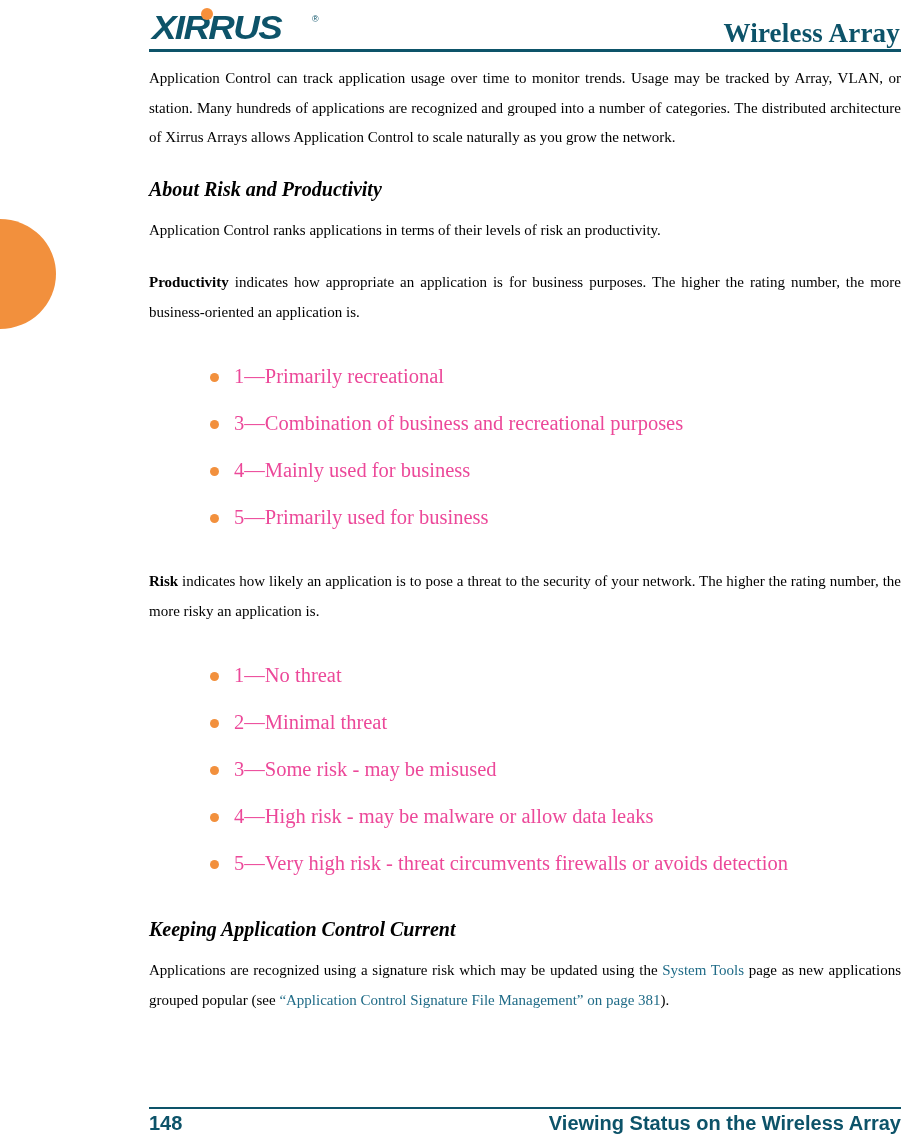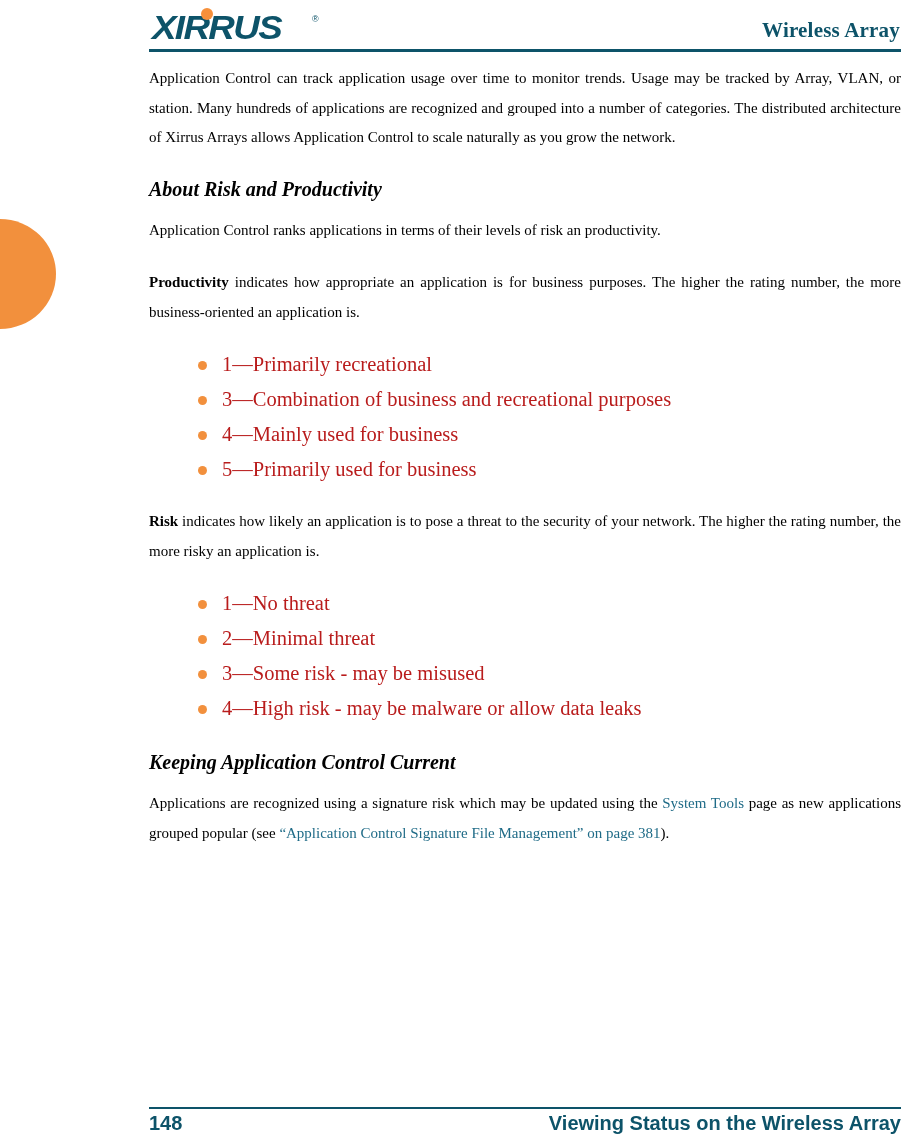--- a/index.html
+++ b/index.html
@@ -73,21 +73,21 @@
     top: 8px;
     font-family: "Liberation Sans", sans-serif;
     font-size: 9px;
     color: #0D5369;
   }
   .header-title {
     position: absolute;
     right: 1px;
     top: 18px;
     font-family: "Liberation Serif", "DejaVu Serif", serif;
-    font-size: 21px;
+    font-size: 27px;
     font-weight: bold;
     color: #0D5369;
     letter-spacing: 0.2px;
   }
   .header-rule {
     position: absolute;
     left: 149px;
     top: 49px;
     width: 752px;
     height: 3px;
@@ -122,25 +122,25 @@
     color: #000000;
   }
 
   .bullets {
     margin: 0;
     padding: 0;
     list-style: none;
   }
   .bullets li {
     position: relative;
-    margin: 0;
+    margin: 12px;
     padding: 0 0 0 73px;
     font-size: 20.5px;
     line-height: 35px;
-    color: #b91c1c;
+    color: #ec4899;
     white-space: nowrap;
   }
   .bullets li .dot {
     position: absolute;
     left: 49px;
     top: 14px;
     width: 9px;
     height: 9px;
     border-radius: 50%;
     background: #F2903D;
@@ -222,20 +222,21 @@
 
     <p class="body"><b class="strong">Risk</b><span> indicates how likely an application is to pose a threat to the security of your network. The higher the rating number, the more risky an application is.</span></p>
 
     <div class="gap-small"></div>
 
     <ul class="bullets">
       <li><span class="dot"></span><span>1—No threat</span></li>
       <li><span class="dot"></span><span>2—Minimal threat</span></li>
       <li><span class="dot"></span><span>3—Some risk - may be misused</span></li>
       <li><span class="dot"></span><span>4—High risk - may be malware or allow data leaks</span></li>
+      <li><span class="dot"></span><span>5—Very high risk - threat circumvents firewalls or avoids detection</span></li>
     </ul>
 
     <div class="gap-para"></div>
 
     <h3 class="subhead">Keeping Application Control Current</h3>
 
     <div class="gap-head"></div>
 
     <p class="body"><span>Applications are recognized using a signature risk which may be updated using the </span><a class="xlink" href="#">System Tools</a><span> page as new applications grouped popular (see </span><a class="xlink" href="#">“Application Control Signature File Management” on page 381</a><span>).</span></p>
 

